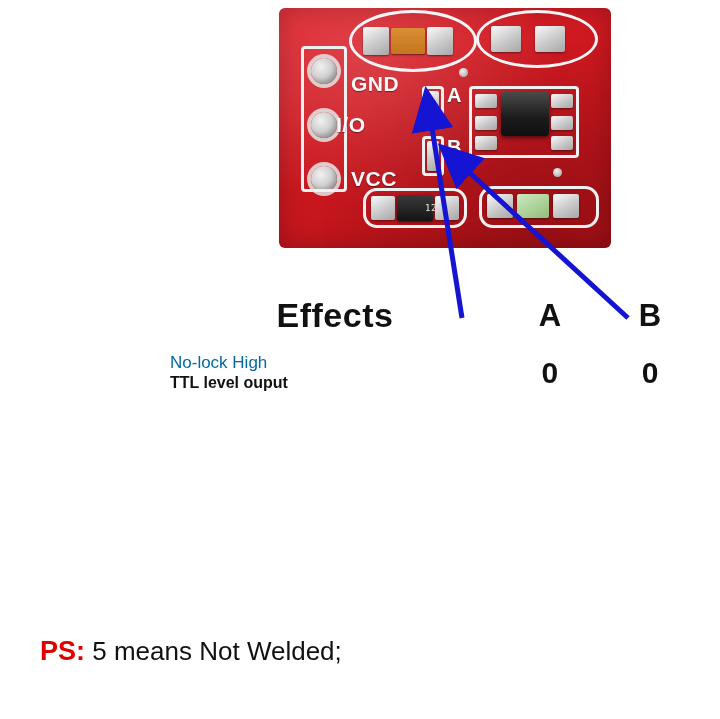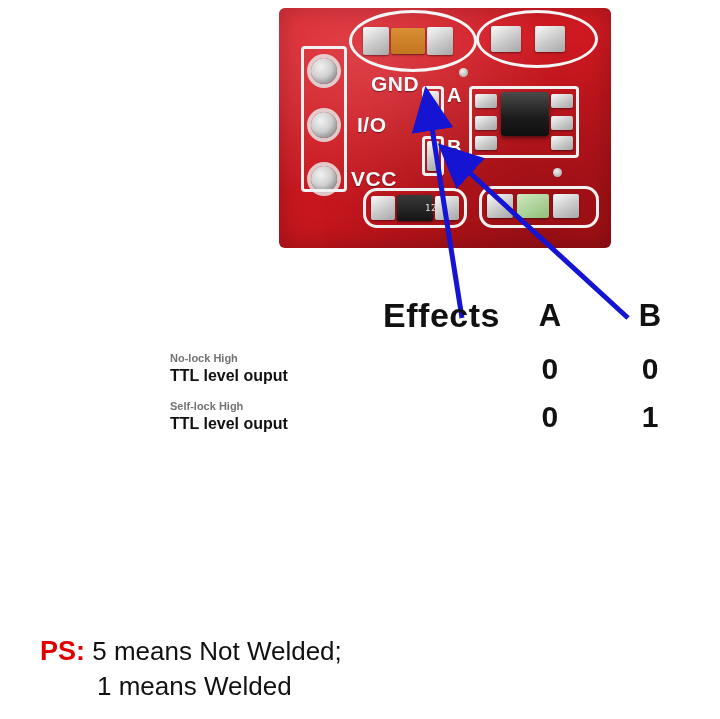--- a/index.html
+++ b/index.html
@@ -116,44 +116,44 @@
     position:absolute;
     left:0;top:296px;
     width:720px;
   }
   .tbl{
     border-collapse:collapse;
     width:690px;
     margin-left:10px;
   }
   .th-effects{
-    text-align:right;
+    text-align:center;
     font-size:34px;
     font-weight:bold;
     color:#111;
     padding:0 0 10px 160px;
     width:420px;
     letter-spacing:.5px;
   }
   .th-ab{
     font-size:31px;
     font-weight:bold;
     color:#111;
     text-align:center;
     width:130px;
     padding-bottom:10px;
   }
   .td-effect{
     padding:7px 0 7px 160px;
     vertical-align:middle;
   }
   .eff-line1{
-    font-size:11px;
-    font-weight:bold;
-    color:#737373;
+    font-size:17px;
+    font-weight:normal;
+    color:#0369a1;
     line-height:1.25;
   }
   .eff-line2{
     font-size:16px;
     font-weight:bold;
     color:#111;
     line-height:1.25;
   }
   .td-val{
     text-align:center;
@@ -228,22 +228,22 @@
   <div class="pad" style="left:156px; top:188px; width:24px; height:24px;"></div>
 
   <div class="silk-box" style="left:200px; top:178px; width:120px; height:42px; border-radius:14px;"></div>
   <div class="pad" style="left:208px; top:186px; width:26px; height:24px;"></div>
   <div class="comp-led" style="left:238px; top:186px; width:32px; height:24px;"></div>
   <div class="pad" style="left:274px; top:186px; width:26px; height:24px;"></div>
 
   <div class="via" style="left:274px; top:160px;"></div>
   <div class="via" style="left:180px; top:60px;"></div>
 
-  <div class="pcb-text" style="left:72px;  top:64px;margin-left:20px;">GND</div>
-  <div class="pcb-text" style="left:78px;  top:105px;">I/O</div>
+  <div class="pcb-text" style="left:72px;  top:64px;">GND</div>
+  <div class="pcb-text" style="left:57px;  top:105px;">I/O</div>
   <div class="pcb-text" style="left:72px;  top:159px;">VCC</div>
   <div class="pcb-text" style="left:168px; top:76px; font-size:20px;">A</div>
   <div class="pcb-text" style="left:168px; top:128px; font-size:20px;">B</div>
 </div>
 
 <svg id="arrows" viewBox="0 0 720 719" xmlns="http://www.w3.org/2000/svg">
   <defs>
     <marker id="ah" markerWidth="9" markerHeight="9" refX="7" refY="4.2" orient="auto" markerUnits="strokeWidth">
       <path d="M0,0 L9,4.2 L0,8.4 z" fill="#1414d2"></path>
     </marker>
@@ -265,31 +265,22 @@
     </thead>
     <tbody>
       <tr>
         <td class="td-effect">
           <div class="eff-line1">No-lock High</div>
           <div class="eff-line2">TTL level ouput</div>
         </td>
         <td class="td-val">0</td>
         <td class="td-val">0</td>
       </tr>
-      <tr>
-        <td class="td-effect">
-          <div class="eff-line1">Self-lock High</div>
-          <div class="eff-line2">TTL level ouput</div>
-        </td>
-        <td class="td-val">0</td>
-        <td class="td-val">1</td>
-      </tr>
     </tbody>
   </table>
 </div>
 
 <div id="ps-note">
   <div class="ps-row1">
     <span class="ps-label">PS:</span>
     <span>5 means Not Welded;</span>
   </div>
-  <div class="ps-row2">1 means Welded</div>
 </div>
 
 </body></html>

